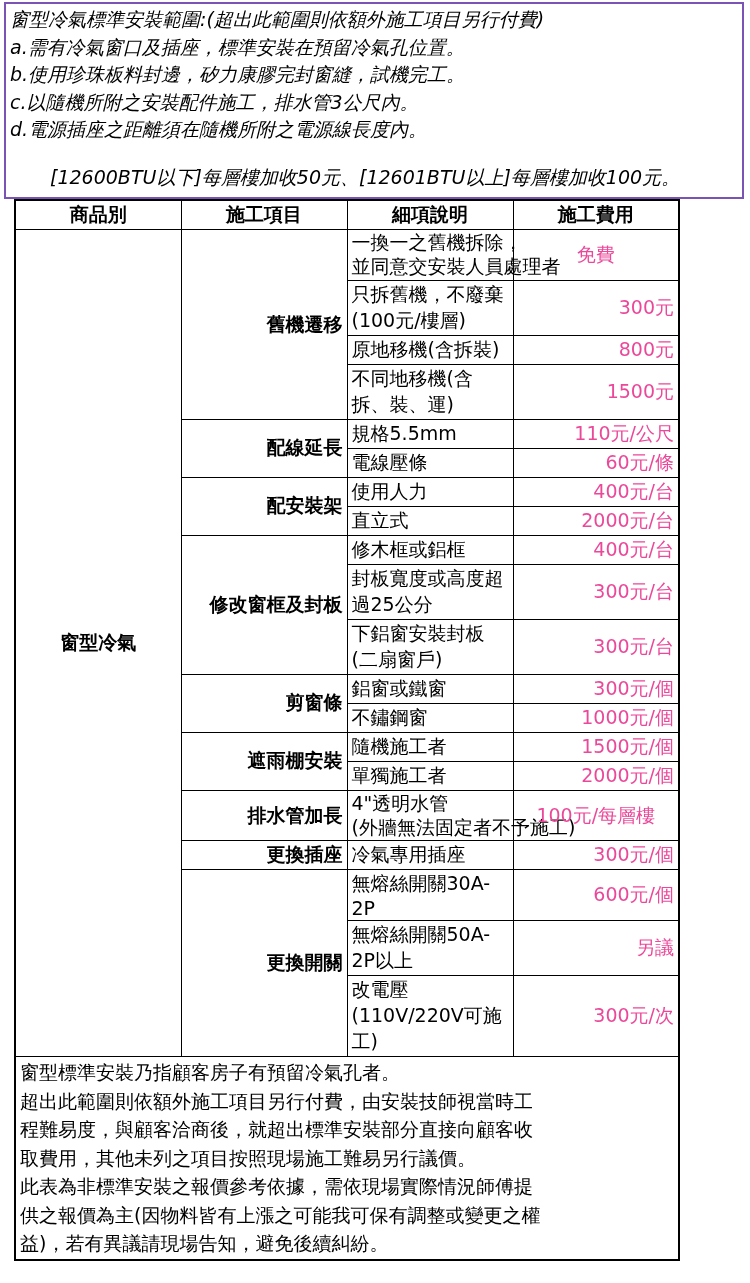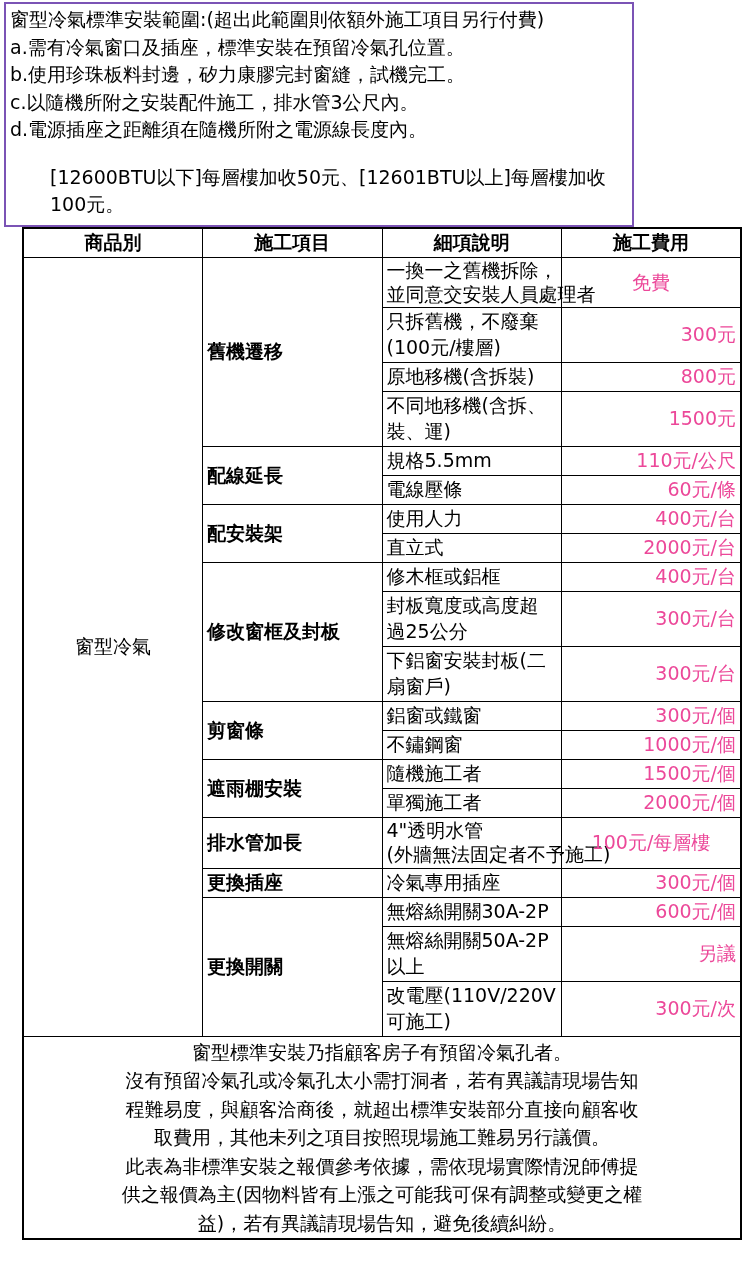--- a/index.html
+++ b/index.html
@@ -8,58 +8,59 @@
     background:#ffffff;
     font-family:"DejaVu Sans","Liberation Sans",sans-serif;
     color:#000;
   }
   .page{width:750px;box-sizing:border-box;padding:0 2px;}
 
   
   .notes{
     border:2px solid #7b53b5;
     box-sizing:border-box;
-    width:630px;
+    width:740px;
     margin:2px 0 0 2px;
     padding:2px 4px 6px 4px;
     line-height:1.45;
     font-size:19px;
+    font-style:italic;
   }
   .notes .line{white-space:nowrap;}
   .notes .wrapline{white-space:normal;margin-left:40px;}
   .notes .gap{height:20px;}
 
   
   table.price{
     border-collapse:collapse;
-    width:720px;
-    margin:0 0 0 20px;
+    width:666px;
+    margin:0 0 0 12px;
     table-layout:fixed;
   }
   table.price td,table.price th{
     border:1px solid #000;
     padding:1px 4px;
     font-size:19px;
     vertical-align:middle;
   }
   .outer{border:2px solid #000;}
   thead th{
     font-weight:bold;
     text-align:center;
     font-size:21px;
     padding:4px 2px;
   }
   td.cat{
     text-align:center;
-    font-weight:normal;
+    font-weight:bold;
     font-size:21px;
     width:105px;
   }
   td.item{
-    text-align:left;
+    text-align:right;
     font-weight:bold;
     font-size:21px;
     width:180px;
   }
   td.desc{
     text-align:left;
     font-size:19px;
   }
   td.fee{
     text-align:right;
@@ -67,21 +68,21 @@
     font-size:19px;
     width:140px;
     white-space:nowrap;
   }
   td.fee.center{text-align:center;}
   .two-line{line-height:1.25;}
   .two-line div{white-space:nowrap;}
 
   
   td.footer{
-    text-align:center;
+    text-align:left;
     font-size:20px;
     line-height:1.5;
     padding:2px 6px 6px 6px;
     border-radius:18px;
   }
   td.footer p{margin:0;}
 </style>
 </head>
 <body>
 
@@ -199,21 +200,21 @@
           <td class="desc">無熔絲開關50A-2P以上</td>
           <td class="fee">另議</td>
         </tr>
         <tr>
           <td class="desc">改電壓(110V/220V可施工)</td>
           <td class="fee">300元/次</td>
         </tr>
         <tr>
           <td class="footer" colspan="4">
             <p>窗型標準安裝乃指顧客房子有預留冷氣孔者。</p>
-            <p>沒有預留冷氣孔或冷氣孔太小需打洞者，若有異議請現場告知</p>
+            <p>超出此範圍則依額外施工項目另行付費，由安裝技師視當時工</p>
             <p>程難易度，與顧客洽商後，就超出標準安裝部分直接向顧客收</p>
             <p>取費用，其他未列之項目按照現場施工難易另行議價。</p>
             <p>此表為非標準安裝之報價參考依據，需依現場實際情況師傅提</p>
             <p>供之報價為主(因物料皆有上漲之可能我可保有調整或變更之權</p>
             <p>益)，若有異議請現場告知，避免後續糾紛。</p>
           </td>
         </tr>
       </tbody>
   </table>
 

